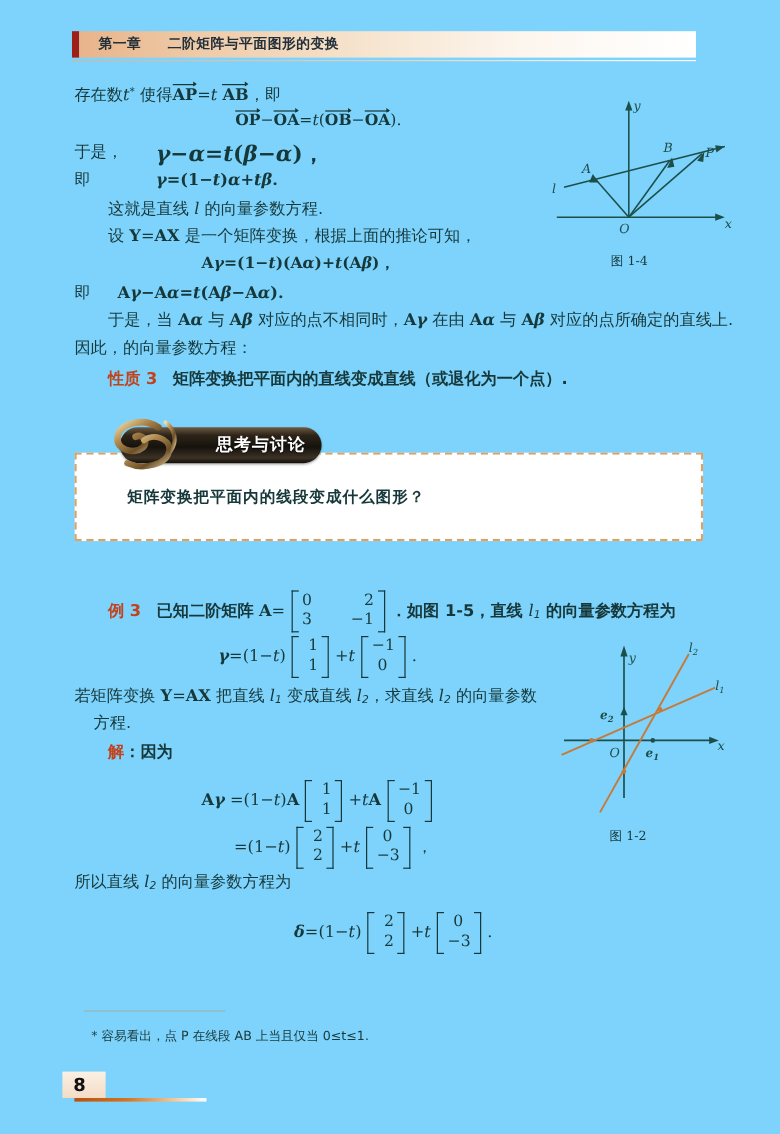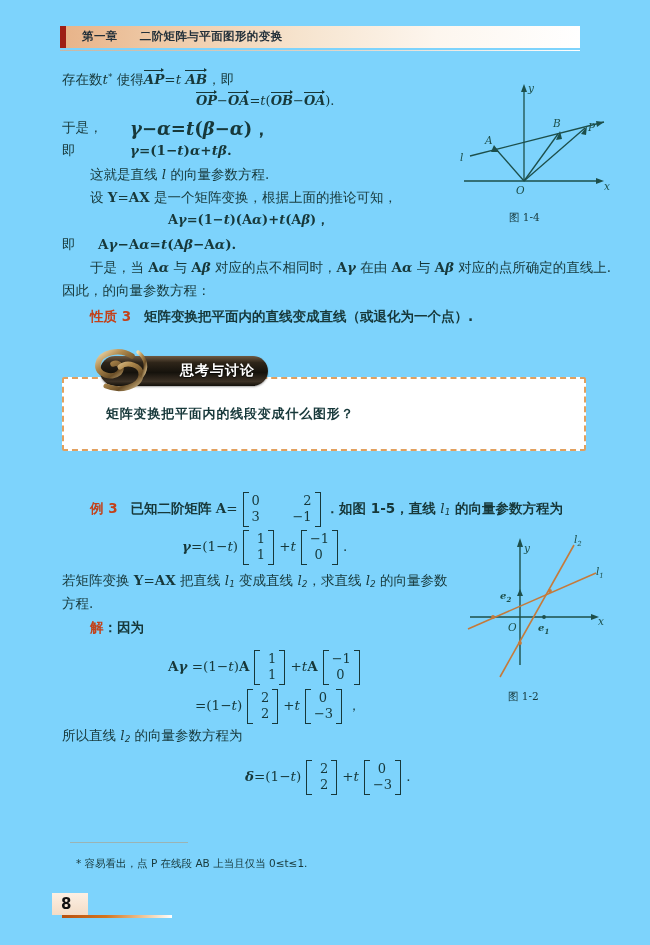--- a/index.html
+++ b/index.html
@@ -73,21 +73,20 @@
 
   
   .mi { font-style: italic; font-family: "DejaVu Serif", "Liberation Serif", serif; }
   .mb { font-weight: bold; font-family: "DejaVu Serif", "Liberation Serif", serif; }
   .mbi { font-weight: bold; font-style: italic; font-family: "DejaVu Serif", "Liberation Serif", serif; }
   .serif { font-family: "DejaVu Serif", "Liberation Serif", serif; }
   .vecbar {
     position: relative;
     display: inline-block;
     font-family: "DejaVu Serif", "Liberation Serif", serif;
-    font-style: italic;
     font-weight: bold;
   }
   .vecbar::before {
     content: "";
     position: absolute;
     left: 0; right: 1px; top: -2px;
     height: 1px;
     background: #17383a;
   }
   .vecbar::after {
@@ -397,21 +396,21 @@
             <span class="cell">0</span>
           </span>
         </span>
         <span class="brk r"></span>
       </span><span class="serif">.</span>
   </div>
 
   <div class="txt" style="left:62px; top:573px;">
     若矩阵变换&nbsp;<span class="mb">Y</span><span class="serif">=</span><span class="mb">AX</span>&nbsp;把直线&nbsp;<span class="mi">l</span><sub class="ss">1</sub>&nbsp;变成直线&nbsp;<span class="mi">l</span><sub class="ss">2</sub>，求直线&nbsp;<span class="mi">l</span><sub class="ss">2</sub>&nbsp;的向量参数
   </div>
-  <div class="txt" style="left:62px; top:596px;text-align:center;">方程.</div>
+  <div class="txt" style="left:78px; top:596px;text-align:center;">方程.</div>
 
   <div class="txt" style="left:90px; top:620px;">
     <span class="accent">解</span><span class="b">：因为</span>
   </div>
 
   <div class="txt" style="left:168px; top:650px;">
     <span class="mb">A</span><span class="mbi">γ</span>&nbsp;<span class="serif">=(1−</span><span class="mi">t</span><span class="serif">)</span><span class="mb">A</span><span class="mat">
         <span class="brk l"></span>
         <span class="rows">
           <span class="row">

